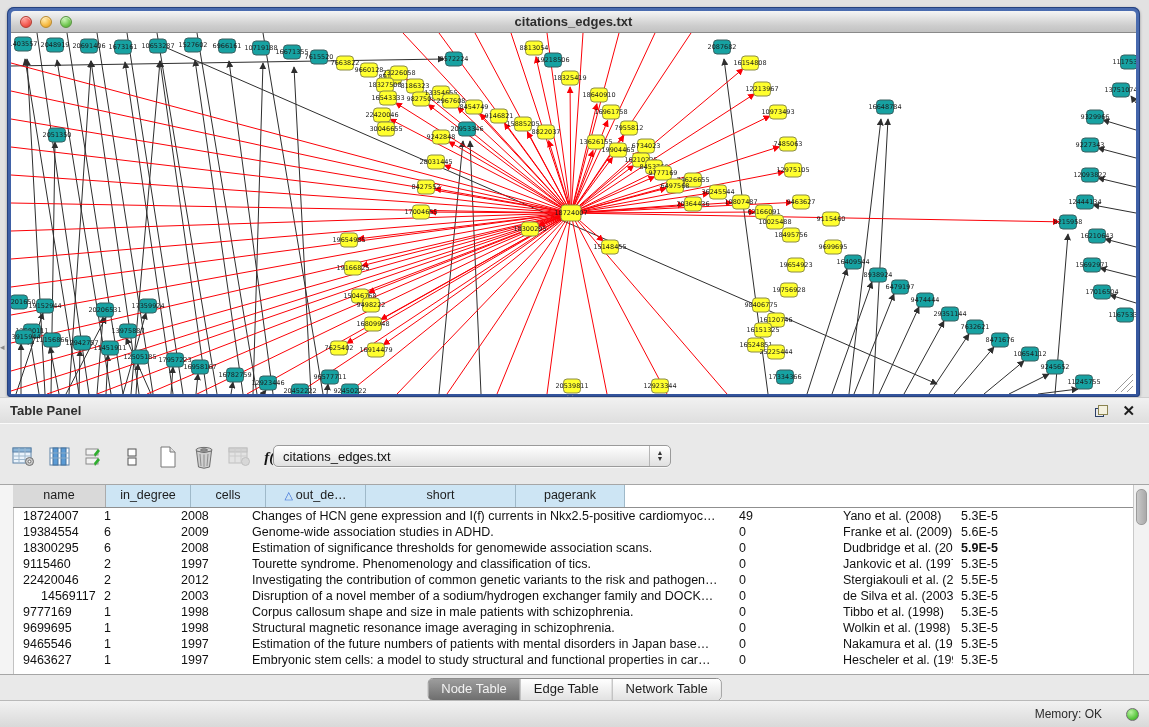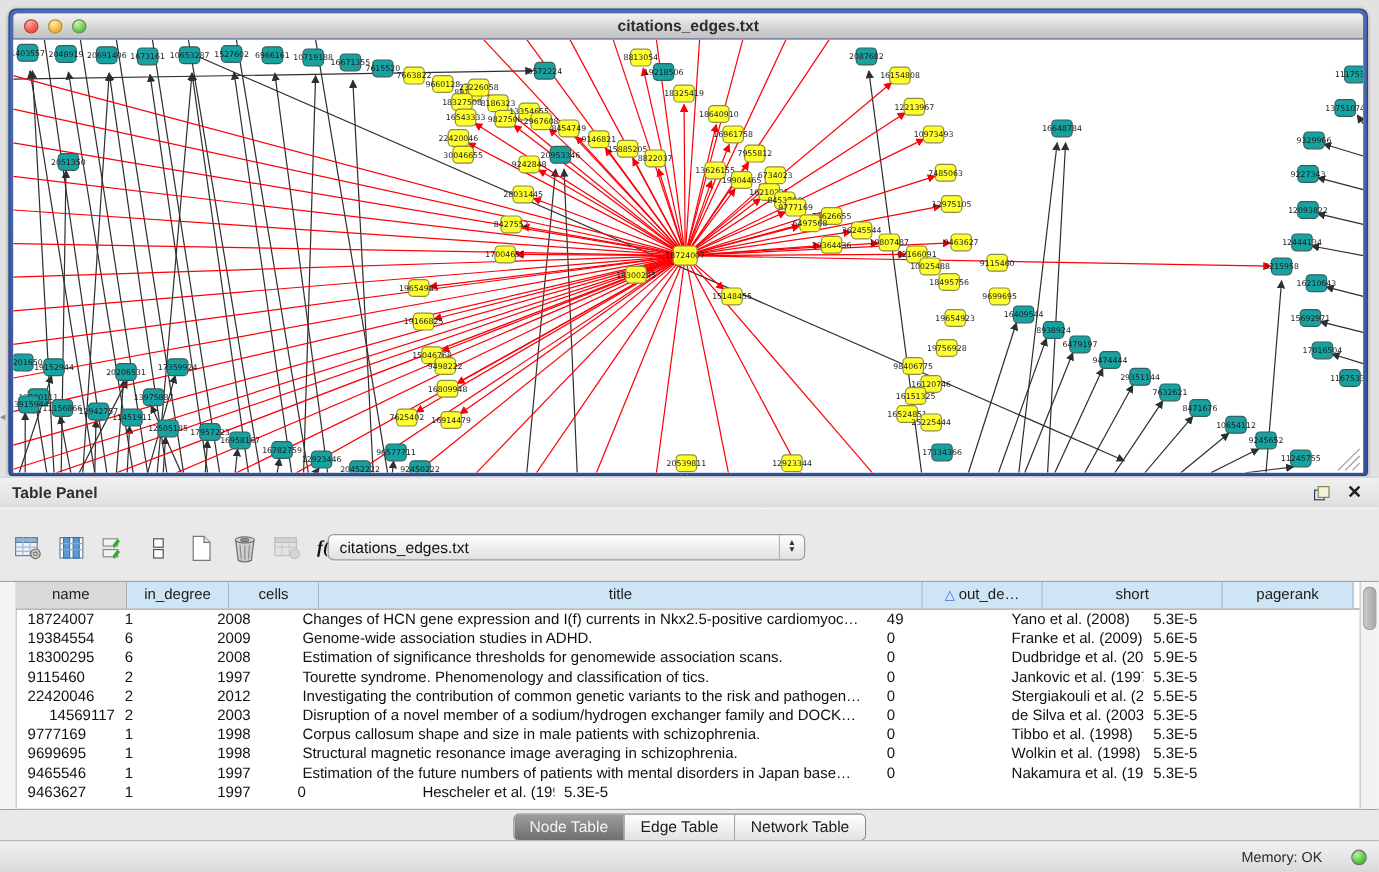--- a/index.html
+++ b/index.html
@@ -841,21 +841,20 @@
         </span>
     </div>
 
     <div class="grid-area">
       <div class="gutter"></div>
       <div class="grid" id="grid">
           <div class="hdr-row">
             <div class="hdr-cell gray" style="width: 93px;"><span>name</span></div>
             <div class="hdr-cell" style="width: 85px;"><span>in_degree</span></div>
             <div class="hdr-cell" style="width: 75px;"><span>cells</span></div>
-            <div class="hdr-cell" style="width: 503px;"><span>title</span></div>
             <div class="hdr-cell" style="width: 100px;"><span class="sort-tri">△</span><span>out_de…</span></div>
             <div class="hdr-cell" style="width: 150px;"><span>short</span></div>
             <div class="hdr-cell" style="width: 109px;"><span>pagerank</span></div>
           </div>
           <div class="data-row">
             <div class="cell" style="width: 83px; padding-left: 10px;">18724007</div>
             <div class="cell" style="width: 77px; padding-left: 8px;">1</div>
             <div class="cell" style="width: 67px; padding-left: 8px;">2008</div>
             <div class="cell" style="width: 491px; padding-left: 12px;">Changes of HCN gene expression and I(f) currents in Nkx2.5-positive cardiomyoc…</div>
             <div class="cell" style="width: 92px; padding-left: 8px;">49</div>
@@ -871,21 +870,21 @@
             <div class="cell" style="width: 130px; padding-left: 20px;">Franke et al. (2009)</div>
             <div class="cell" style="width: 101px; padding-left: 8px;">5.6E-5</div>
           </div>
           <div class="data-row">
             <div class="cell" style="width: 83px; padding-left: 10px;">18300295</div>
             <div class="cell" style="width: 77px; padding-left: 8px;">6</div>
             <div class="cell" style="width: 67px; padding-left: 8px;">2008</div>
             <div class="cell" style="width: 491px; padding-left: 12px;">Estimation of significance thresholds for genomewide association scans.</div>
             <div class="cell" style="width: 92px; padding-left: 8px;">0</div>
             <div class="cell" style="width: 130px; padding-left: 20px;">Dudbridge et al. (2008)</div>
-            <div class="cell" style="width: 101px; padding-left: 8px;">5.9E-5</div>
+            <div class="cell" style="width: 101px; padding-left: 8px; font-weight: bold;">5.9E-5</div>
           </div>
           <div class="data-row">
             <div class="cell" style="width: 83px; padding-left: 10px;">9115460</div>
             <div class="cell" style="width: 77px; padding-left: 8px;">2</div>
             <div class="cell" style="width: 67px; padding-left: 8px;">1997</div>
             <div class="cell" style="width: 491px; padding-left: 12px;">Tourette syndrome. Phenomenology and classification of tics.</div>
             <div class="cell" style="width: 92px; padding-left: 8px;">0</div>
             <div class="cell" style="width: 130px; padding-left: 20px;">Jankovic et al. (1997)</div>
             <div class="cell" style="width: 101px; padding-left: 8px;">5.3E-5</div>
           </div>
@@ -931,20 +930,21 @@
             <div class="cell" style="width: 67px; padding-left: 8px;">1997</div>
             <div class="cell" style="width: 491px; padding-left: 12px;">Estimation of the future numbers of patients with mental disorders in Japan base…</div>
             <div class="cell" style="width: 92px; padding-left: 8px;">0</div>
             <div class="cell" style="width: 130px; padding-left: 20px;">Nakamura et al. (1997)</div>
             <div class="cell" style="width: 101px; padding-left: 8px;">5.3E-5</div>
           </div>
           <div class="data-row">
             <div class="cell" style="width: 83px; padding-left: 10px;">9463627</div>
             <div class="cell" style="width: 77px; padding-left: 8px;">1</div>
             <div class="cell" style="width: 67px; padding-left: 8px;">1997</div>
+            <div class="cell" style="width: 491px; padding-left: 12px;">Embryonic stem cells: a model to study structural and functional properties in car…</div>
             <div class="cell" style="width: 92px; padding-left: 8px;">0</div>
             <div class="cell" style="width: 130px; padding-left: 20px;">Hescheler et al. (1997)</div>
             <div class="cell" style="width: 101px; padding-left: 8px;">5.3E-5</div>
           </div>
         </div>
       <div class="vscroll">
           <div class="vthumb"></div>
         </div>
     </div>
 

